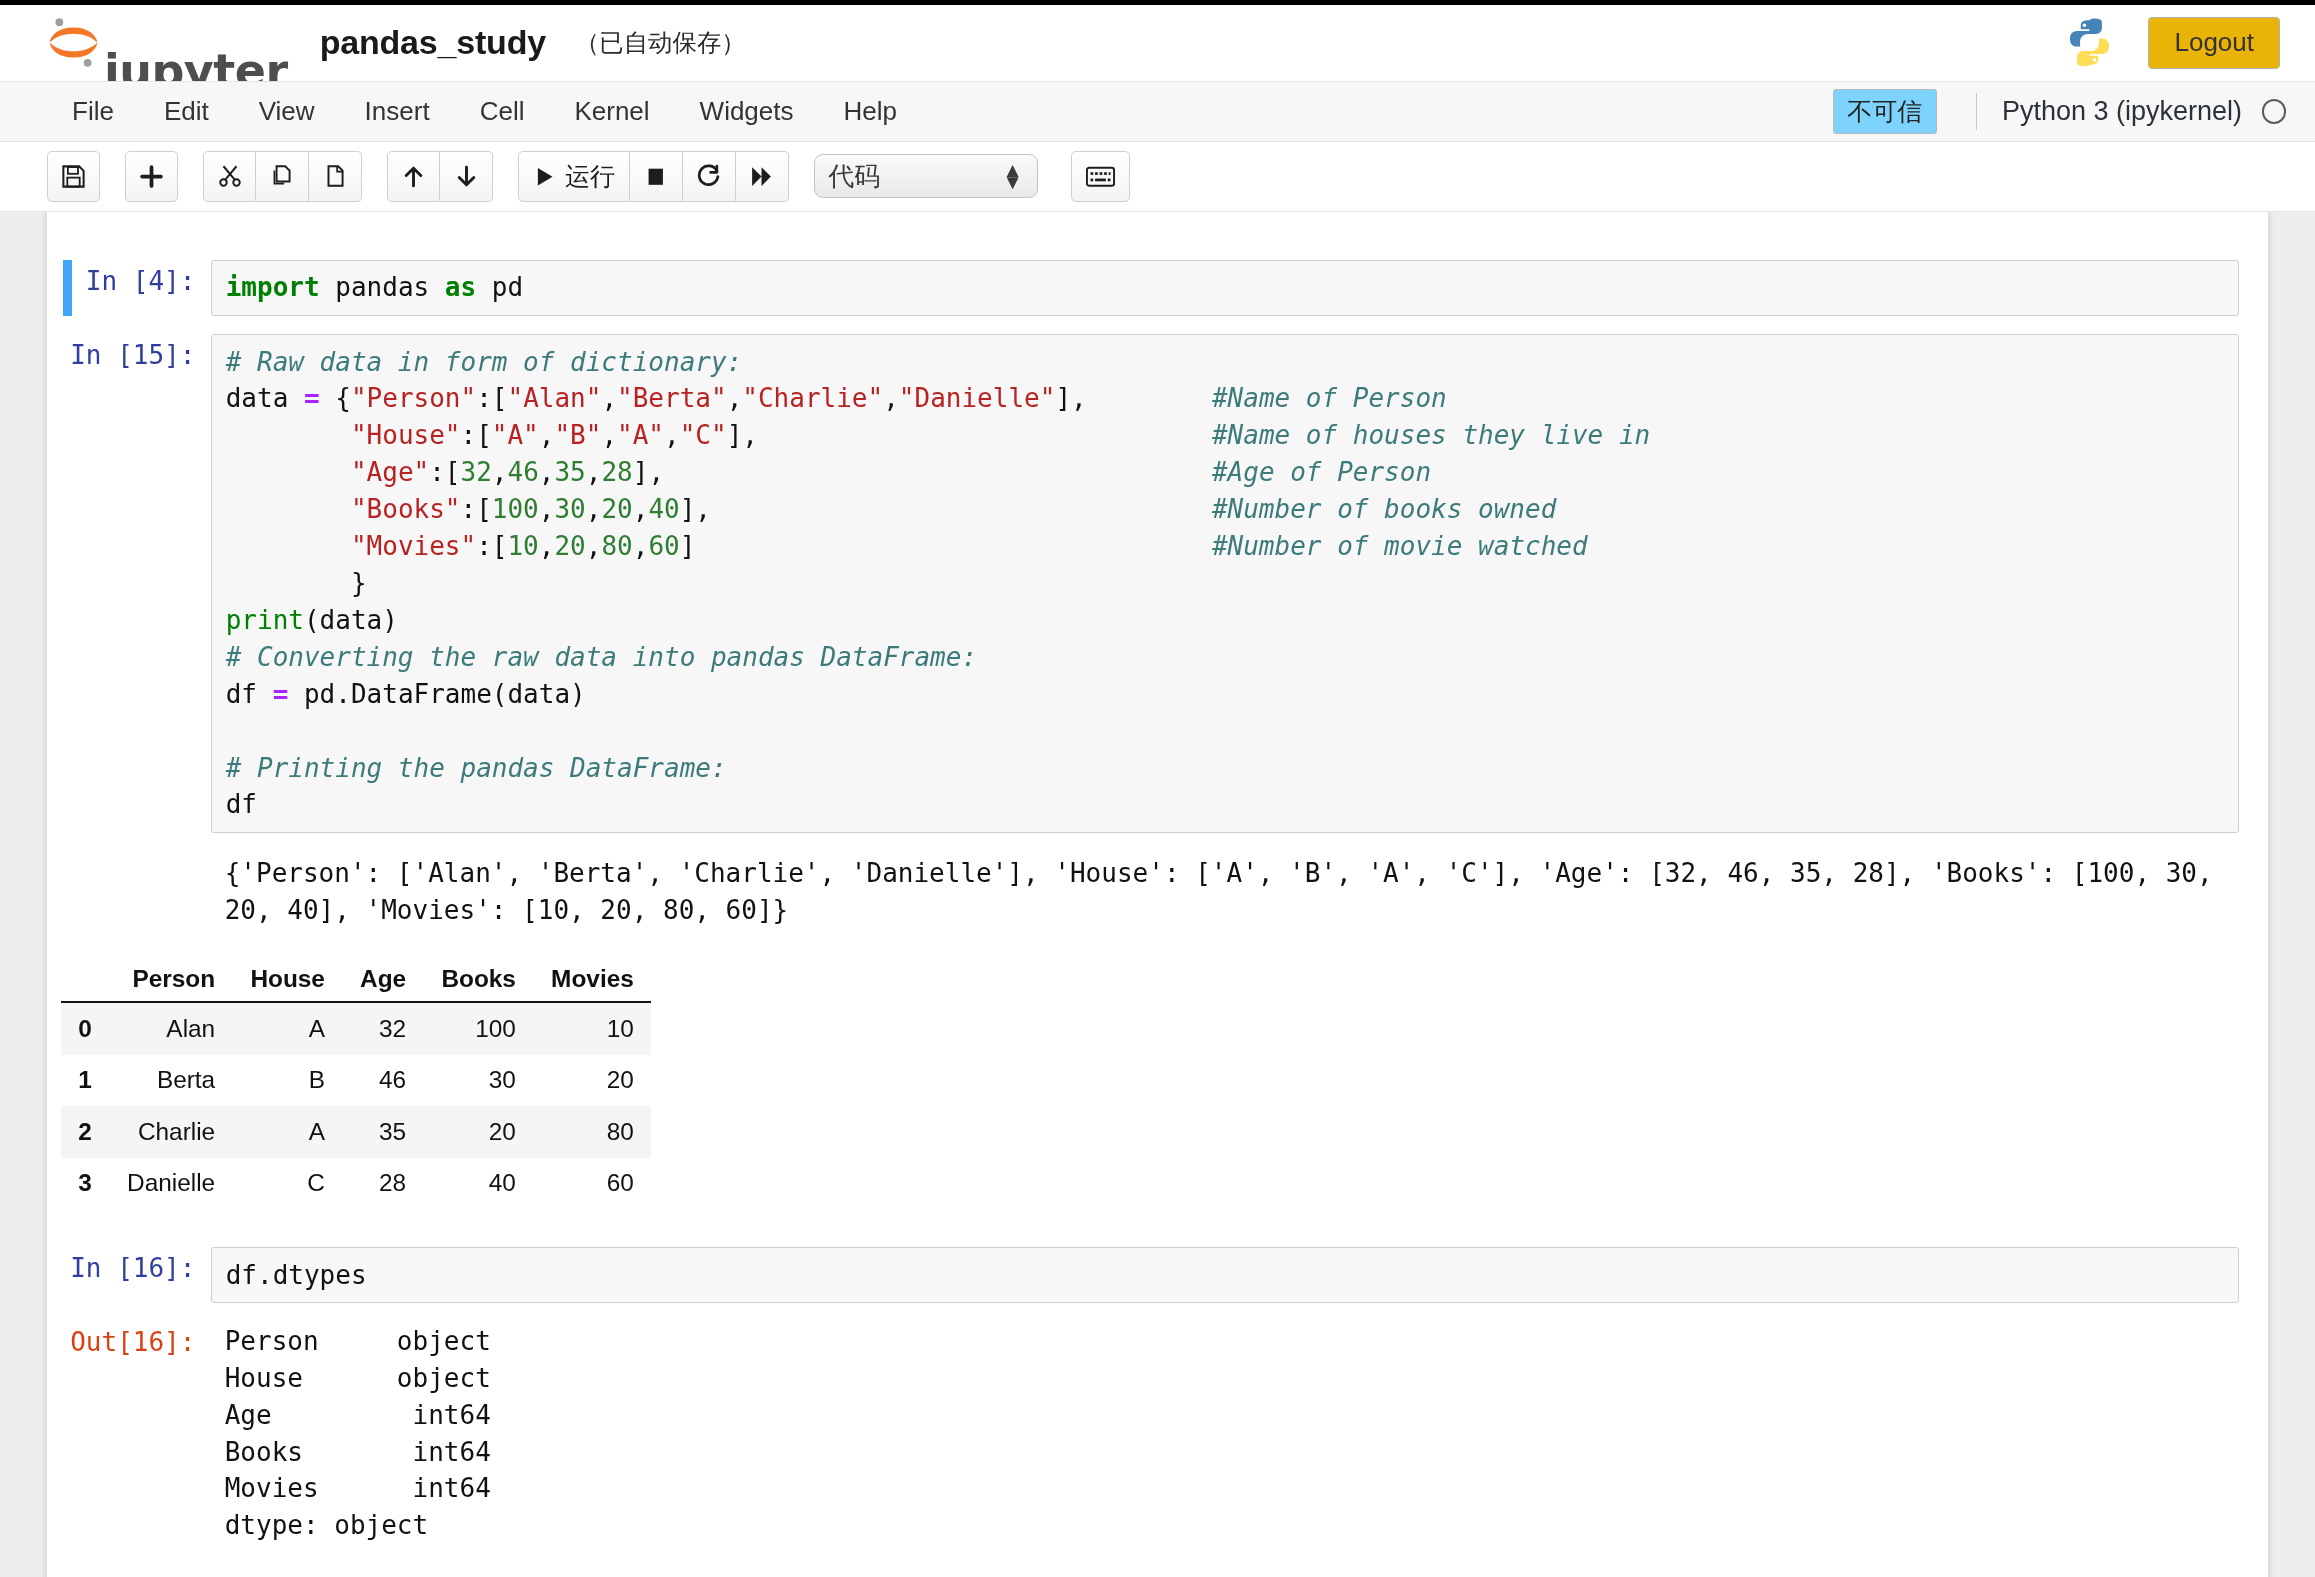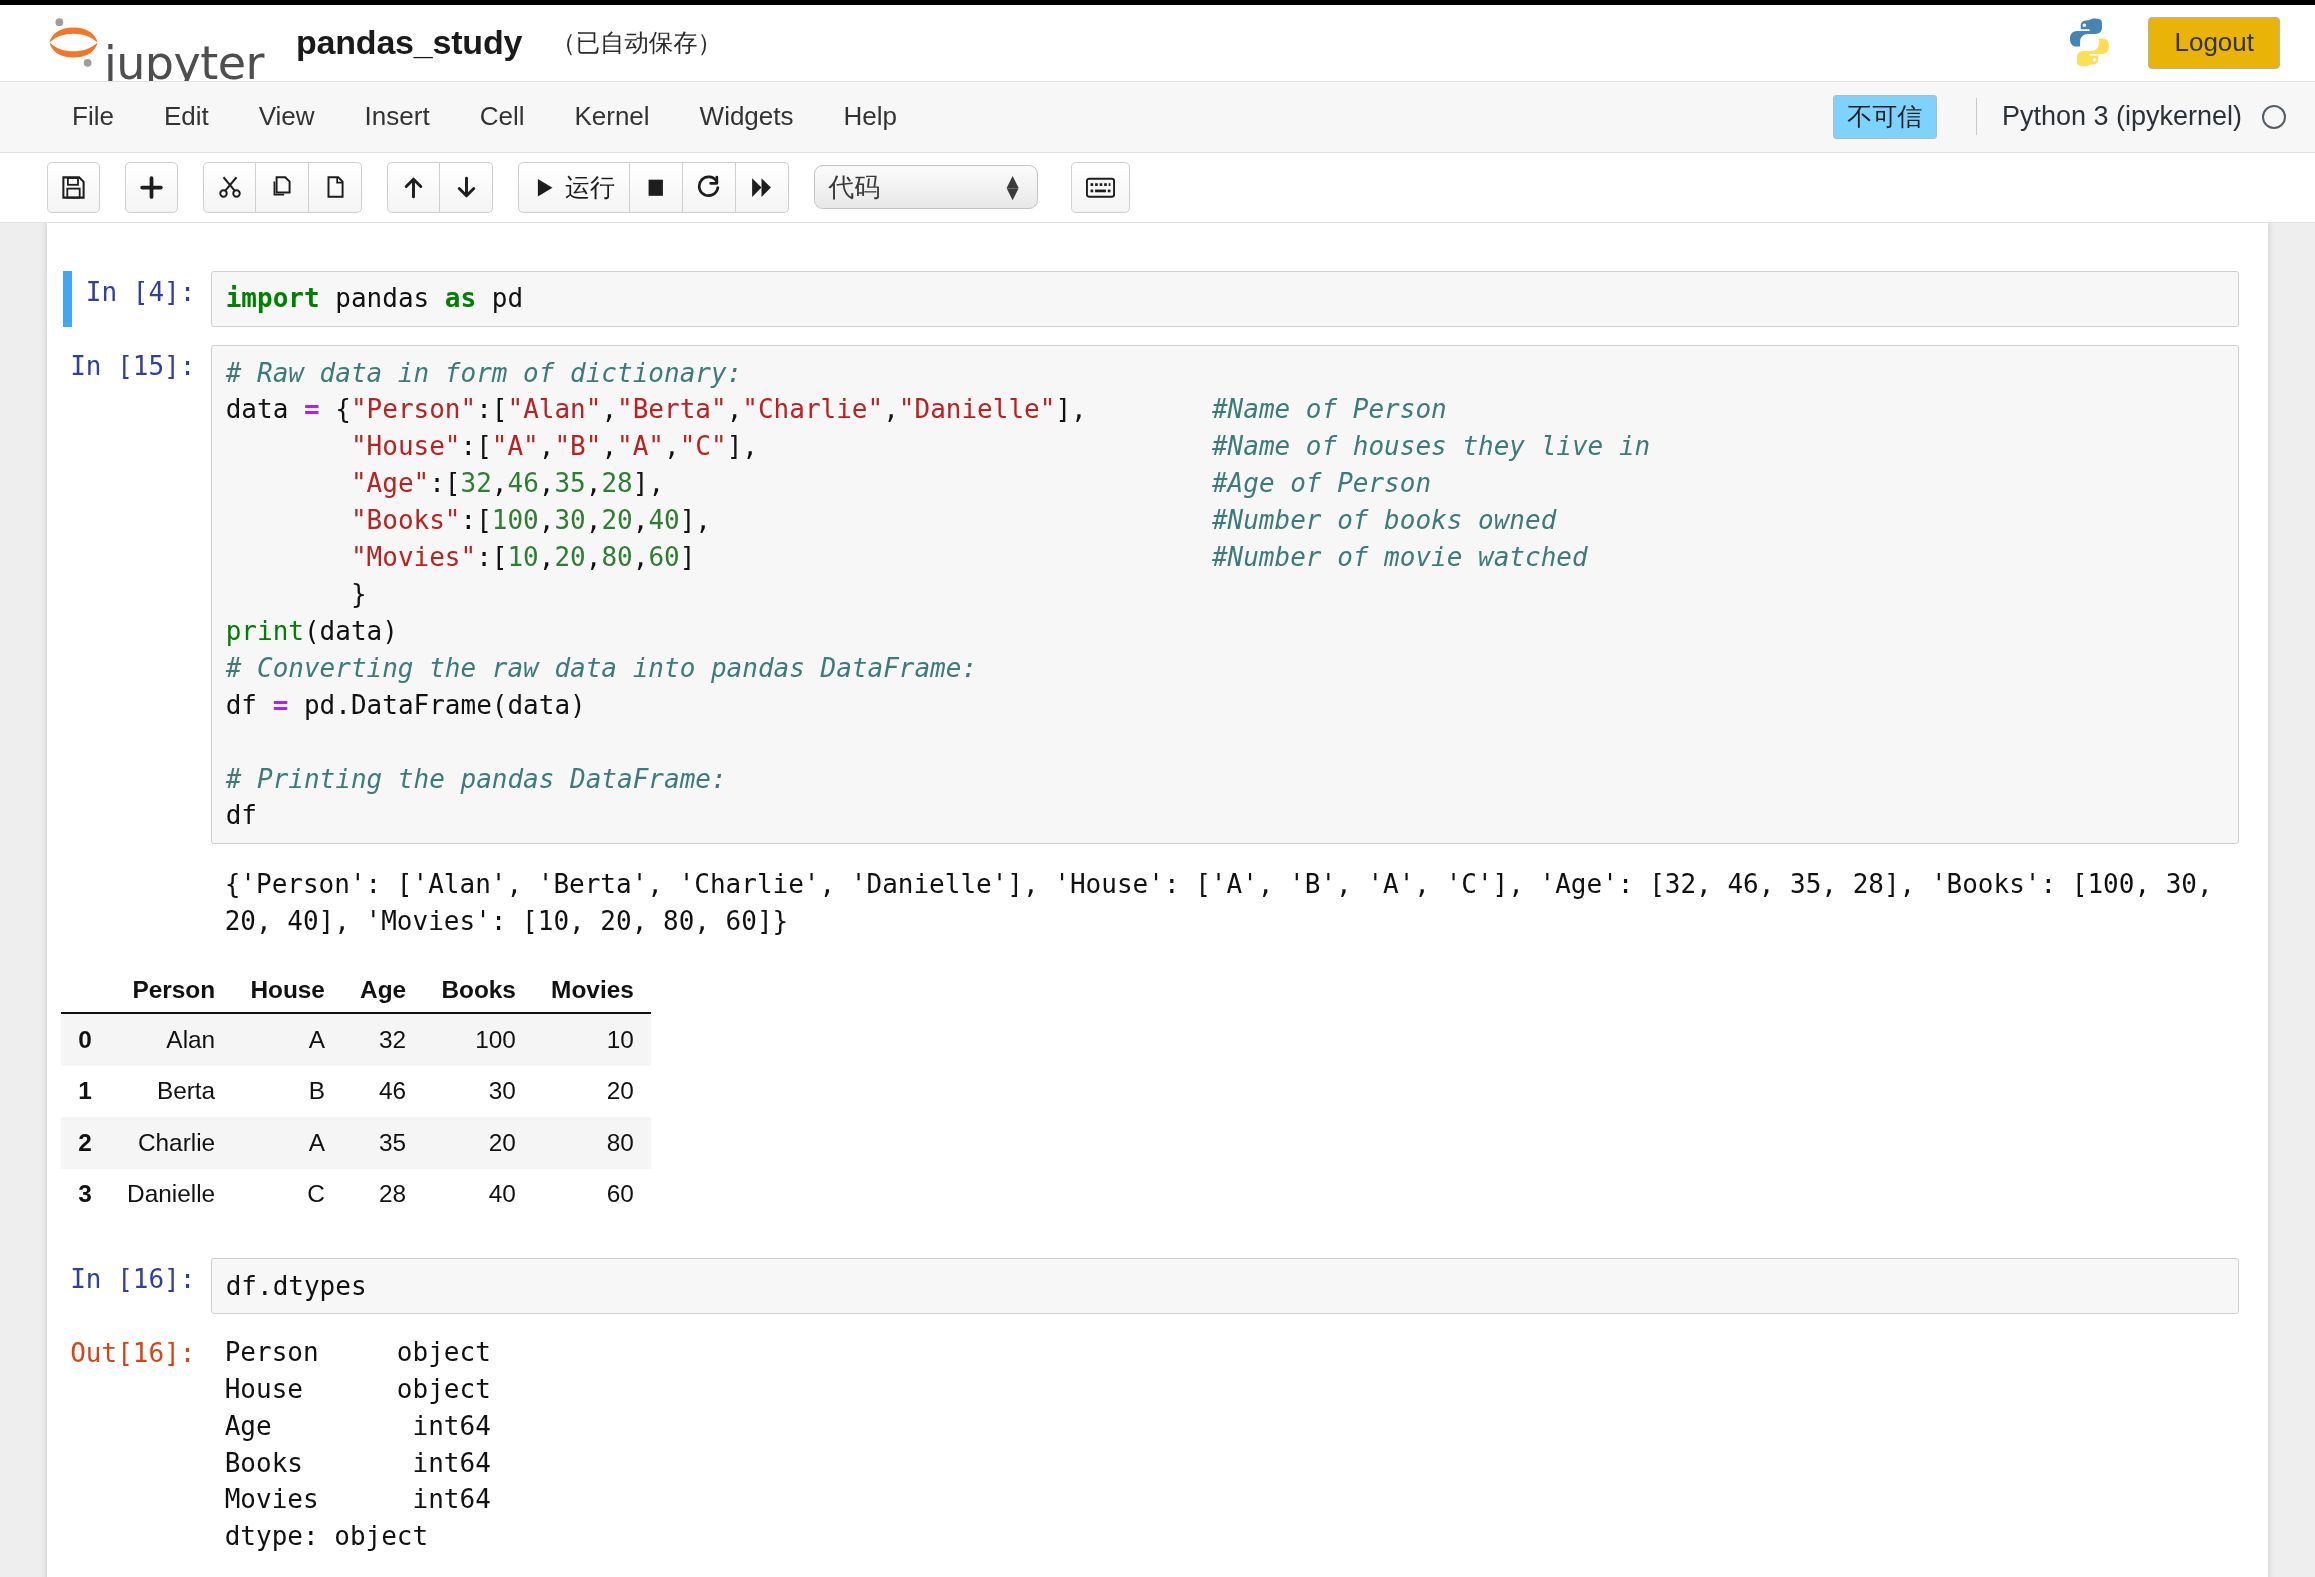--- a/index.html
+++ b/index.html
@@ -31,24 +31,24 @@
     display: flex;
     align-items: center;
     gap: 3.9px;
   }
   .jup-mark { width: 53px; height: 55px; display:block; }
   .jup-word {
     font-size: 46px;
     color: #4e4e4e;
     letter-spacing: -0.5px;
     font-family: "DejaVu Sans", sans-serif;
-    font-weight: 400;
+    font-weight: 700;
     line-height: 1;
     position: relative;
-    top: 12px;
+    top: 20px;
     margin-top: 16px;
   }
   .nb-title {
     font-size: 34px;
     font-weight: bold;
     color: #1a1a1a;
     margin-left: 32px;
     letter-spacing: -0.2px;
   }
   .autosave {
@@ -70,21 +70,21 @@
     border-radius: 3.9px;
     padding: 9.8px 25px;
     font-size: 26px;
     color: #333333;
     cursor: pointer;
     font-family: "Liberation Sans", sans-serif;
   }
 
   
   .menubar {
-    height: 72px;
+    height: 61px;
     background: #f7f7f7;
     border-top: 1px solid #e3e3e3;
     border-bottom: 1px solid #e0e0e0;
     display: flex;
     align-items: center;
     padding-left: 47px;
     position: relative;
   }
   .menu-item {
     font-size: 26px;

